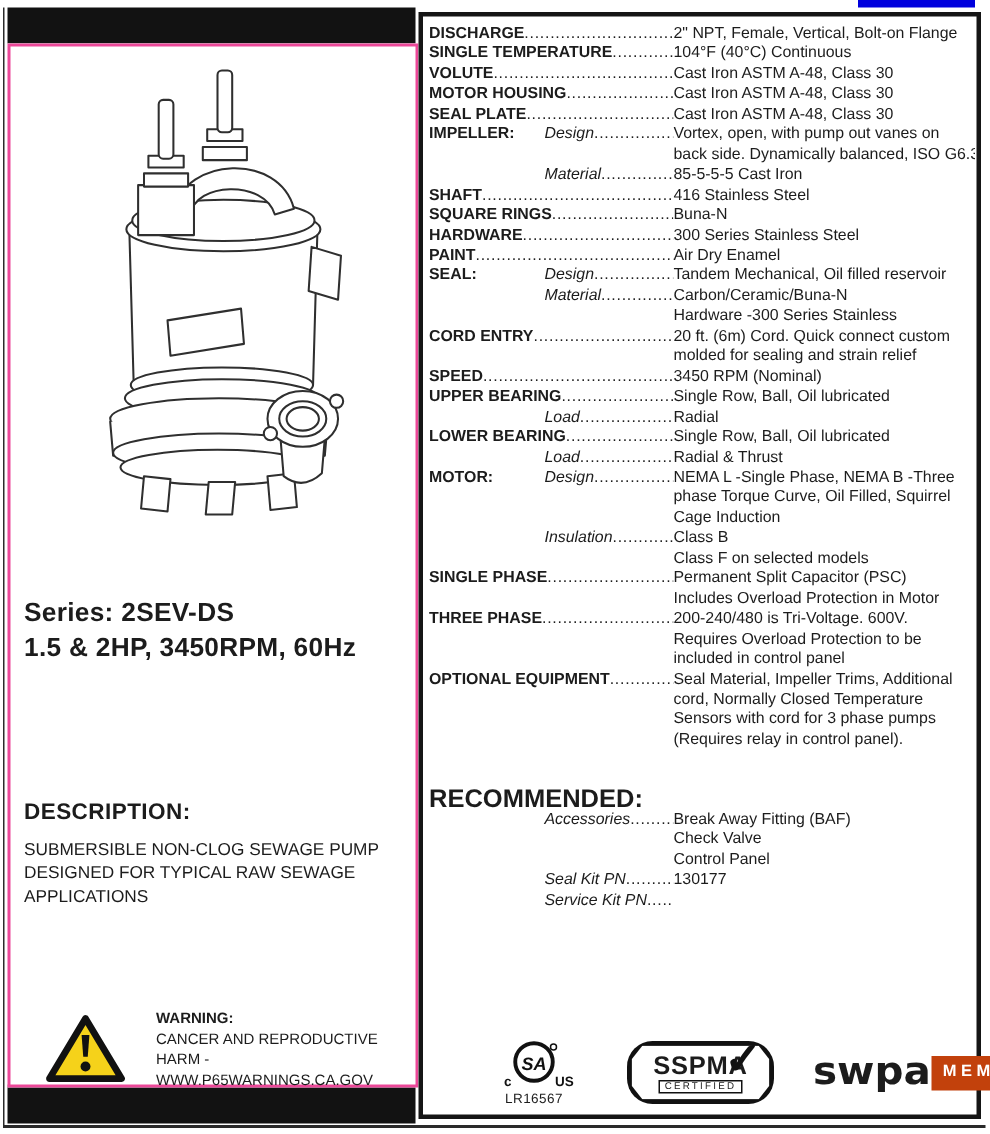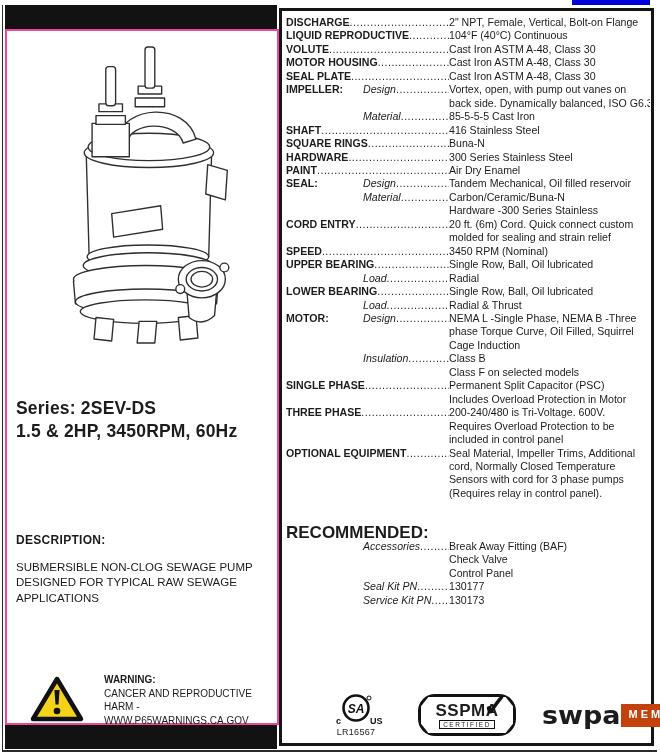--- a/index.html
+++ b/index.html
@@ -13,21 +13,21 @@
   .scan-bottom-line{position:absolute;left:2px;top:750px;width:655px;height:2px;background:#2a2a2a;}
   .blue-bar{position:absolute;left:572px;top:0;width:78px;height:5px;background:#0000dd;}
 
   
   .left-panel{position:absolute;left:5px;top:5px;width:272px;height:744px;}
   .left-topbar{position:absolute;left:0;top:0;width:100%;height:24px;background:#121212;}
   .left-bottombar{position:absolute;left:0;top:718px;width:100%;height:26px;background:#121212;}
   .left-box{position:absolute;left:0;top:24px;width:270px;height:692px;background:#fff;border:2px solid #ec4899;}
   .pump-figure{position:absolute;left:40px;top:10px;width:196px;height:304px;}
   .series-title{position:absolute;left:9px;top:366px;font-size:17.5px;font-weight:bold;line-height:23px;letter-spacing:.2px;}
-  .description-heading{position:absolute;left:9px;top:502px;font-size:12px;font-weight:bold;letter-spacing:.3px;}
+  .description-heading{position:absolute;left:9px;top:502px;font-size:15px;font-weight:bold;letter-spacing:.3px;}
   .description-text{position:absolute;left:9px;top:529px;font-size:11.5px;line-height:15.4px;}
   .warning-block{position:absolute;left:0px;top:638px;width:268px;height:78px;}
   .warning-triangle{position:absolute;left:22px;top:6px;width:56px;height:48px;}
   .warning-texts{position:absolute;left:97px;top:4px;font-size:10px;line-height:13.5px;}
   .warning-texts .wlabel{font-weight:bold;}
 
   
   .right-panel{
     position:absolute;left:279px;top:8px;width:375px;height:738px;background:#fff;
     border:3px solid #151515;box-sizing:border-box;
@@ -146,21 +146,21 @@
           <div class="spec-label-cell">
             <span class="lab-wrap"><span class="lab">DISCHARGE</span></span>
             <span class="leader"></span>
           </div>
           <div class="spec-value">
             <div>2" NPT, Female, Vertical, Bolt-on Flange</div>
           </div>
         </div>
         <div class="spec-row">
           <div class="spec-label-cell">
-            <span class="lab-wrap"><span class="lab">LIQUID REPRODUCTIVE</span></span>
+            <span class="lab-wrap"><span class="lab">SINGLE TEMPERATURE</span></span>
             <span class="leader"></span>
           </div>
           <div class="spec-value">
             <div>104°F (40°C) Continuous</div>
           </div>
         </div>
         <div class="spec-row">
           <div class="spec-label-cell">
             <span class="lab-wrap"><span class="lab">VOLUTE</span></span>
             <span class="leader"></span>
@@ -401,23 +401,20 @@
           </div>
           <div class="spec-value">
             <div>130177</div>
           </div>
         </div>
         <div class="spec-row">
           <div class="spec-label-cell">
             <span class="lab-wrap has-sub"><span class="lab"></span></span>
             <span class="sub">Service Kit PN</span>
             <span class="leader"></span>
-          </div>
-          <div class="spec-value">
-            <div>130173</div>
           </div>
         </div>
       </div>
   </div>
 
   <div class="logo-row">
 
     <div class="csa-block">
       <svg width="64" height="36" viewBox="0 0 64 36">
         <circle cx="32" cy="15" r="12.5" fill="none" stroke="#111" stroke-width="2.6"></circle>

